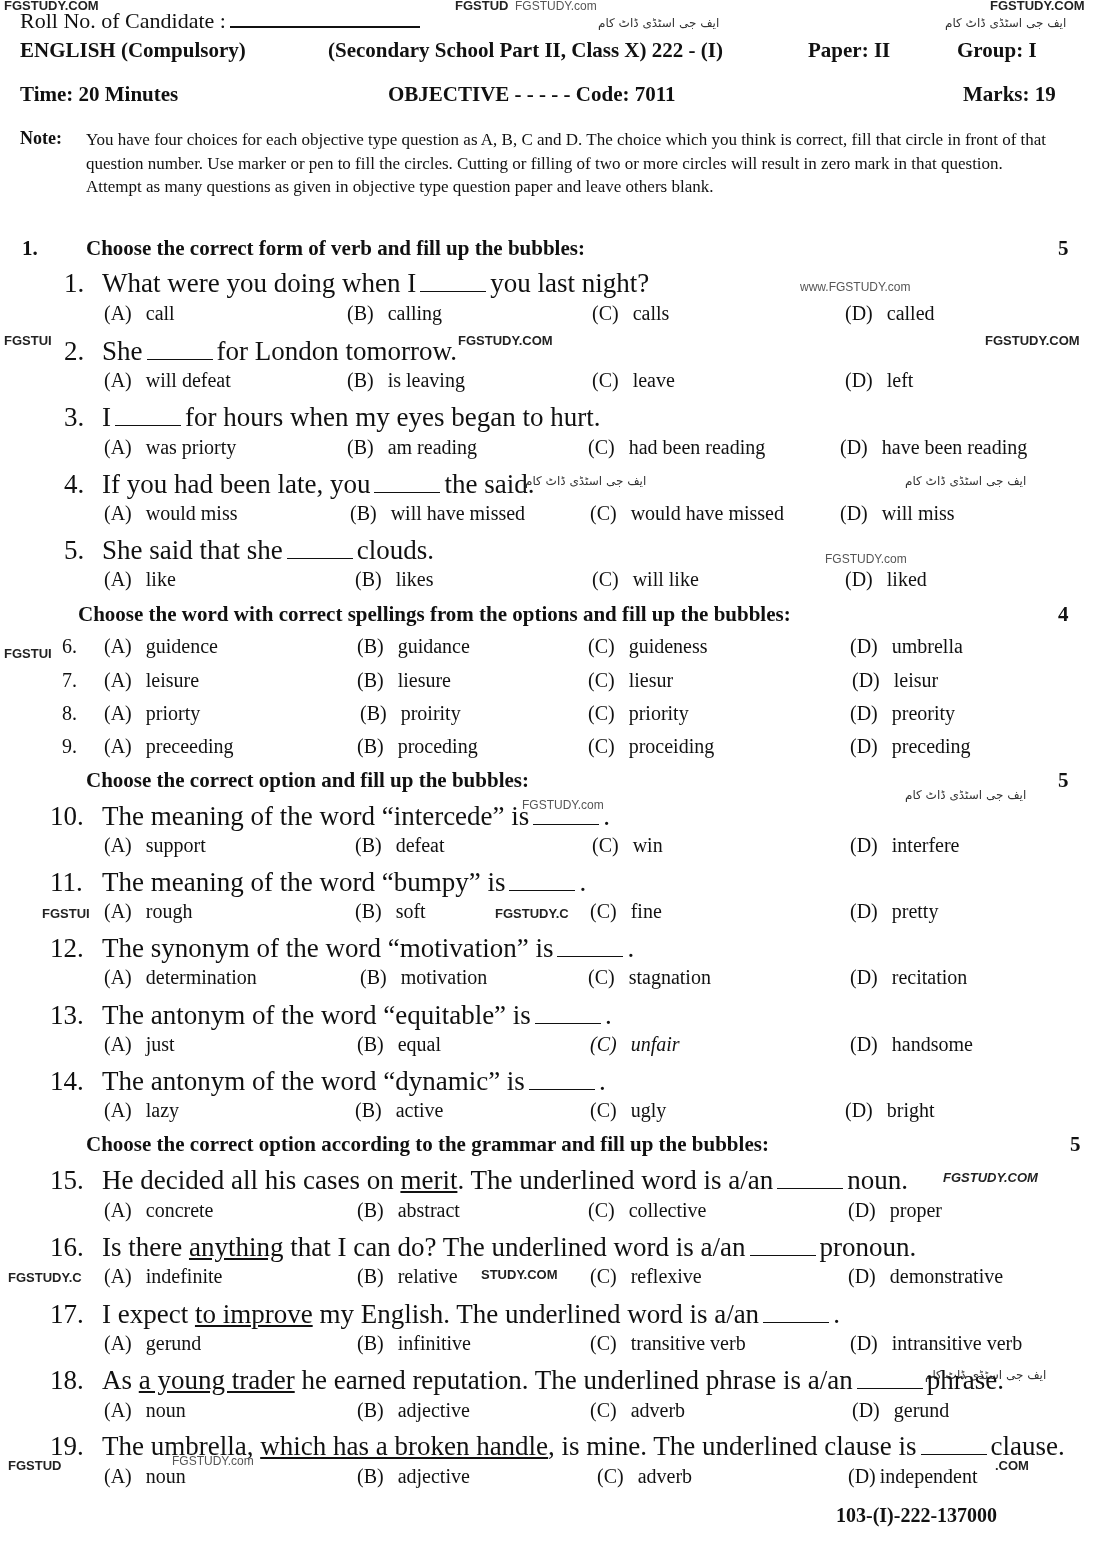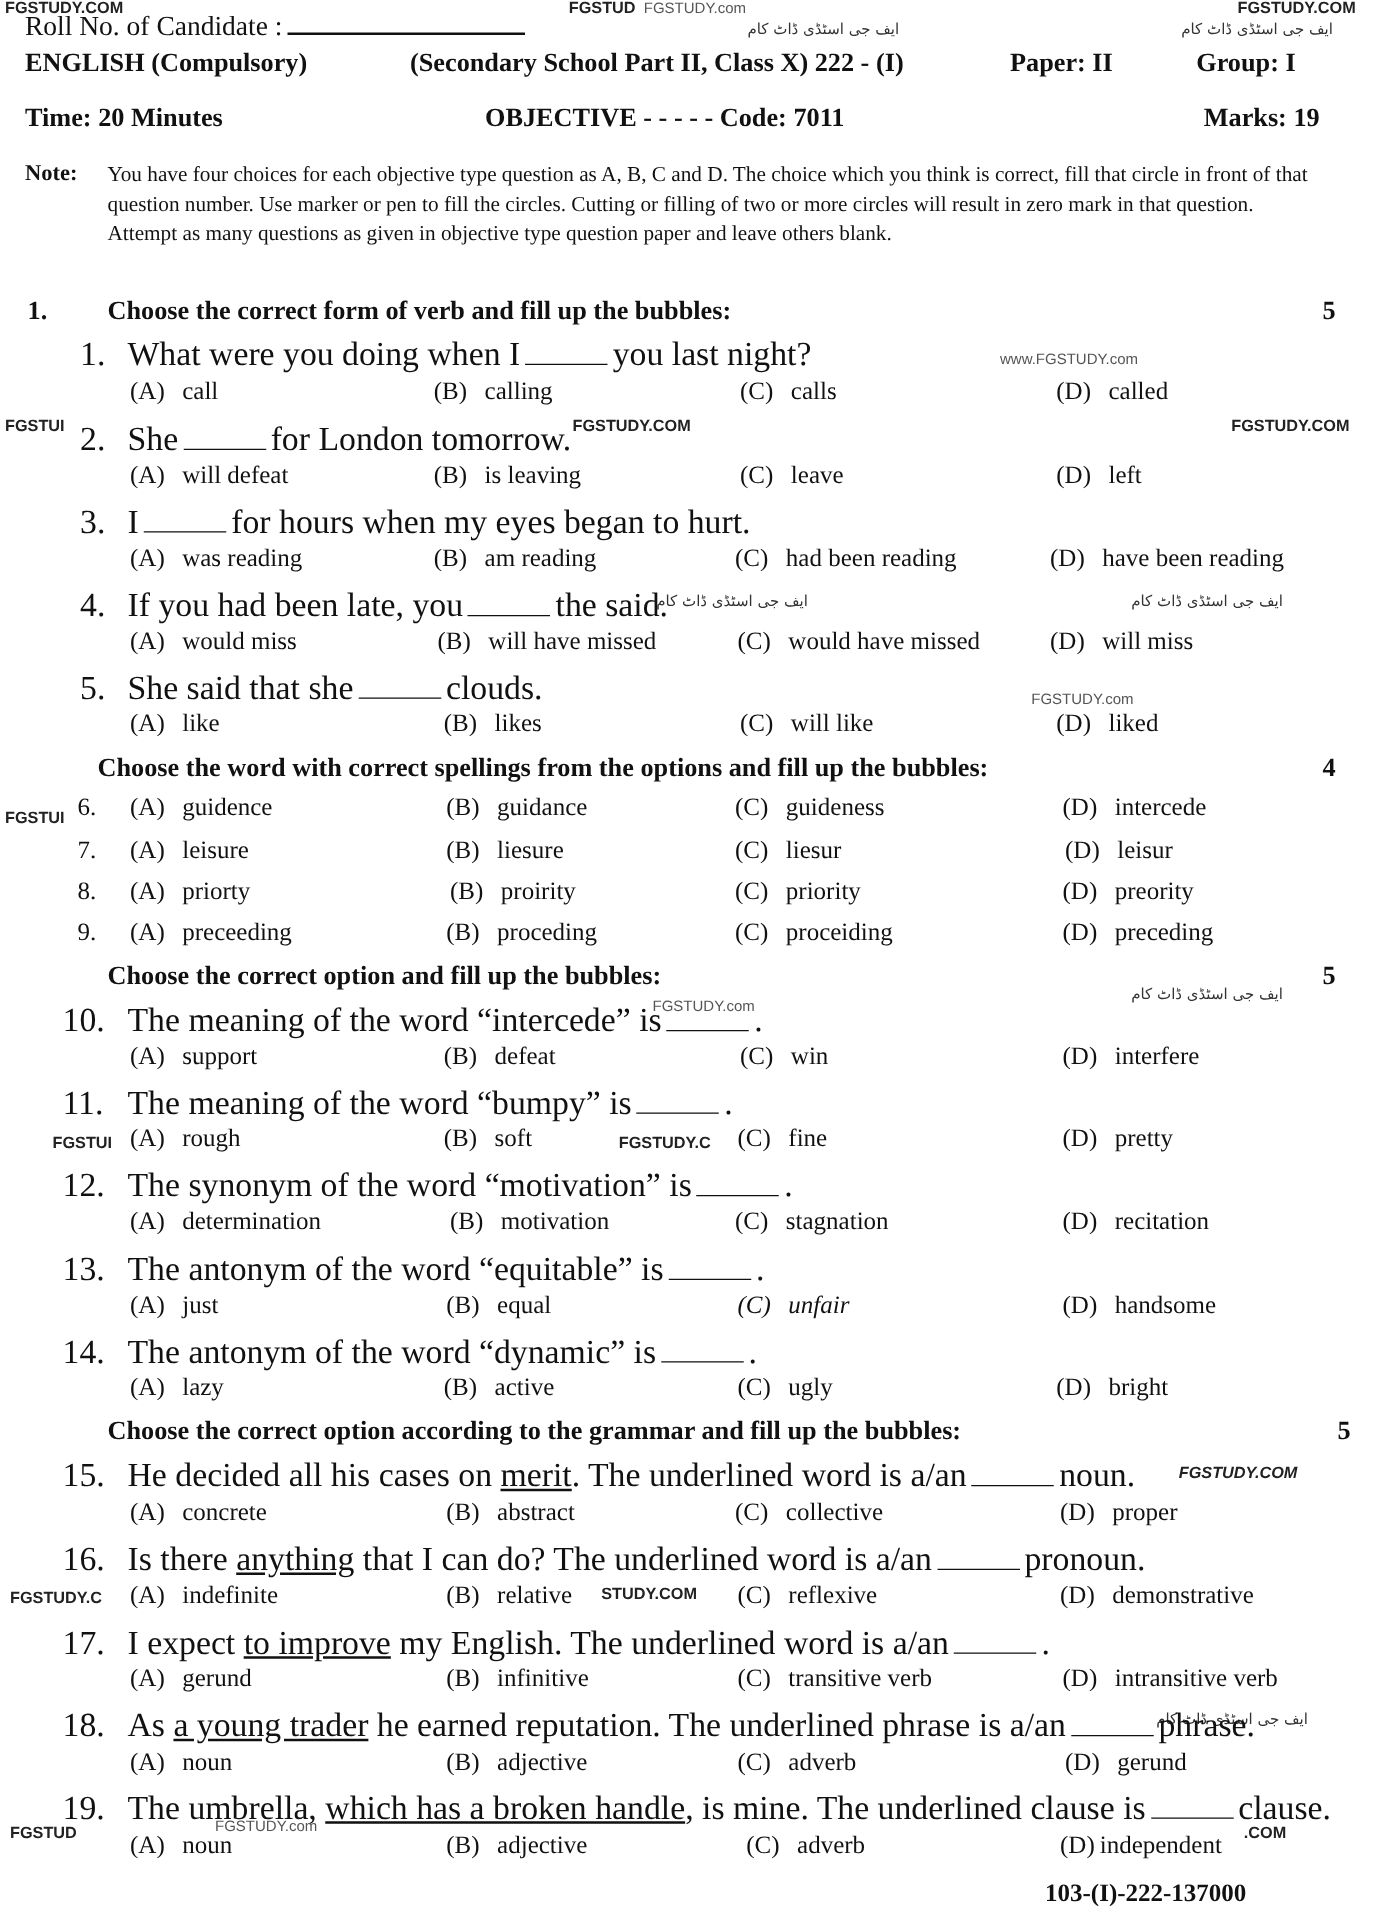--- a/index.html
+++ b/index.html
@@ -73,21 +73,21 @@
   <span class="qnum" style="width:38px">2.</span><span>She</span><span class="blank"></span><span>for London tomorrow.</span>
 </div>
 <div class="abs opt" style="left:104px;top:369px;"><span class="lbl">(A)</span><span>will defeat</span></div>
 <div class="abs opt" style="left:347px;top:369px;"><span class="lbl">(B)</span><span>is leaving</span></div>
 <div class="abs opt" style="left:592px;top:369px;"><span class="lbl">(C)</span><span>leave</span></div>
 <div class="abs opt" style="left:845px;top:369px;"><span class="lbl">(D)</span><span>left</span></div>
 
 <div class="abs q" style="left:64px;top:402px;">
   <span class="qnum" style="width:38px">3.</span><span>I</span><span class="blank"></span><span>for hours when my eyes began to hurt.</span>
 </div>
-<div class="abs opt" style="left:104px;top:436px;"><span class="lbl">(A)</span><span>was reading</span></div>
+<div class="abs opt" style="left:104px;top:436px;"><span class="lbl">(A)</span><span>was priorty</span></div>
 <div class="abs opt" style="left:347px;top:436px;"><span class="lbl">(B)</span><span>am reading</span></div>
 <div class="abs opt" style="left:588px;top:436px;"><span class="lbl">(C)</span><span>had been reading</span></div>
 <div class="abs opt" style="left:840px;top:436px;"><span class="lbl">(D)</span><span>have been reading</span></div>
 
 <div class="abs urdu" style="left:525px;top:474px;">ایف جی اسٹڈی ڈاٹ کام</div>
 <div class="abs urdu" style="left:905px;top:474px;">ایف جی اسٹڈی ڈاٹ کام</div>
 <div class="abs q" style="left:64px;top:469px;">
   <span class="qnum" style="width:38px">4.</span><span>If you had been late, you</span><span class="blank"></span><span>the said.</span>
 </div>
 <div class="abs opt" style="left:104px;top:502px;"><span class="lbl">(A)</span><span>would miss</span></div>
@@ -105,21 +105,21 @@
 <div class="abs opt" style="left:845px;top:568px;"><span class="lbl">(D)</span><span>liked</span></div>
 
 <div class="abs sec-title" style="left:78px;top:602px;">Choose the word with correct spellings from the options and fill up the bubbles:</div>
 <div class="abs sec-marks" style="left:1058px;top:602px;">4</div>
 
 <div class="abs wm" style="left:4px;top:646px;">FGSTUI</div>
 <div class="abs opt" style="left:62px;top:635px;">6.</div>
 <div class="abs opt" style="left:104px;top:635px;"><span class="lbl">(A)</span><span>guidence</span></div>
 <div class="abs opt" style="left:357px;top:635px;"><span class="lbl">(B)</span><span>guidance</span></div>
 <div class="abs opt" style="left:588px;top:635px;"><span class="lbl">(C)</span><span>guideness</span></div>
-<div class="abs opt" style="left:850px;top:635px;"><span class="lbl">(D)</span><span>intercede</span></div>
+<div class="abs opt" style="left:850px;top:635px;"><span class="lbl">(D)</span><span>umbrella</span></div>
 
 <div class="abs opt" style="left:62px;top:669px;">7.</div>
 <div class="abs opt" style="left:104px;top:669px;"><span class="lbl">(A)</span><span>leisure</span></div>
 <div class="abs opt" style="left:357px;top:669px;"><span class="lbl">(B)</span><span>liesure</span></div>
 <div class="abs opt" style="left:588px;top:669px;"><span class="lbl">(C)</span><span>liesur</span></div>
 <div class="abs opt" style="left:852px;top:669px;"><span class="lbl">(D)</span><span>leisur</span></div>
 
 <div class="abs opt" style="left:62px;top:702px;">8.</div>
 <div class="abs opt" style="left:104px;top:702px;"><span class="lbl">(A)</span><span>priorty</span></div>
 <div class="abs opt" style="left:360px;top:702px;"><span class="lbl">(B)</span><span>proirity</span></div>

